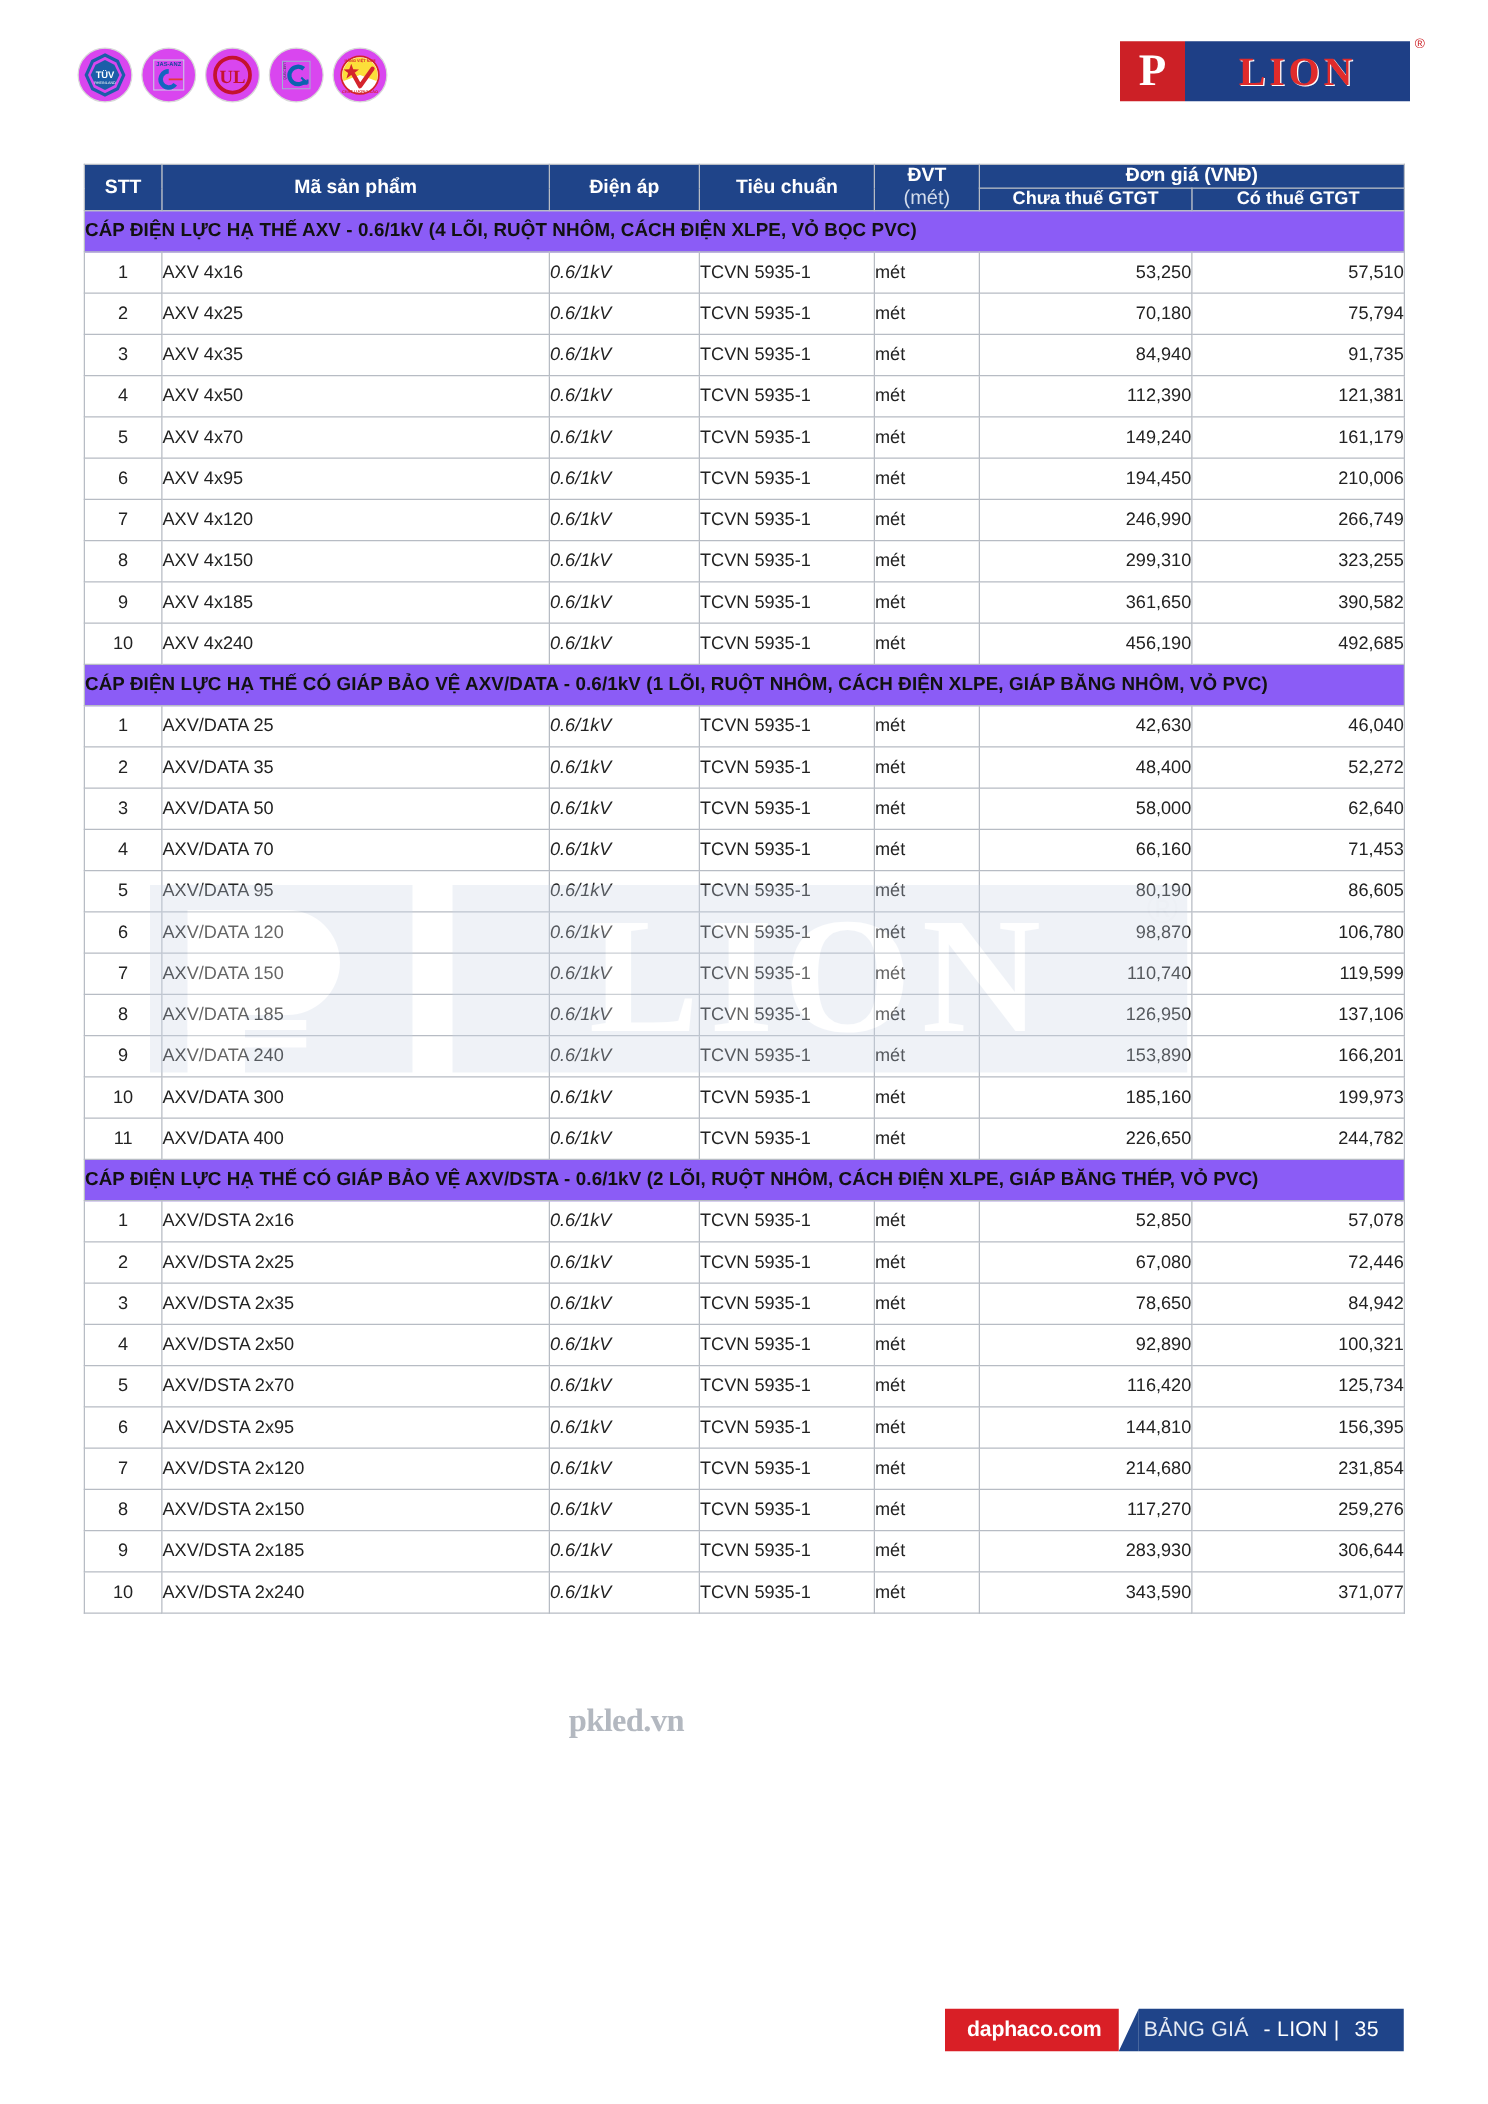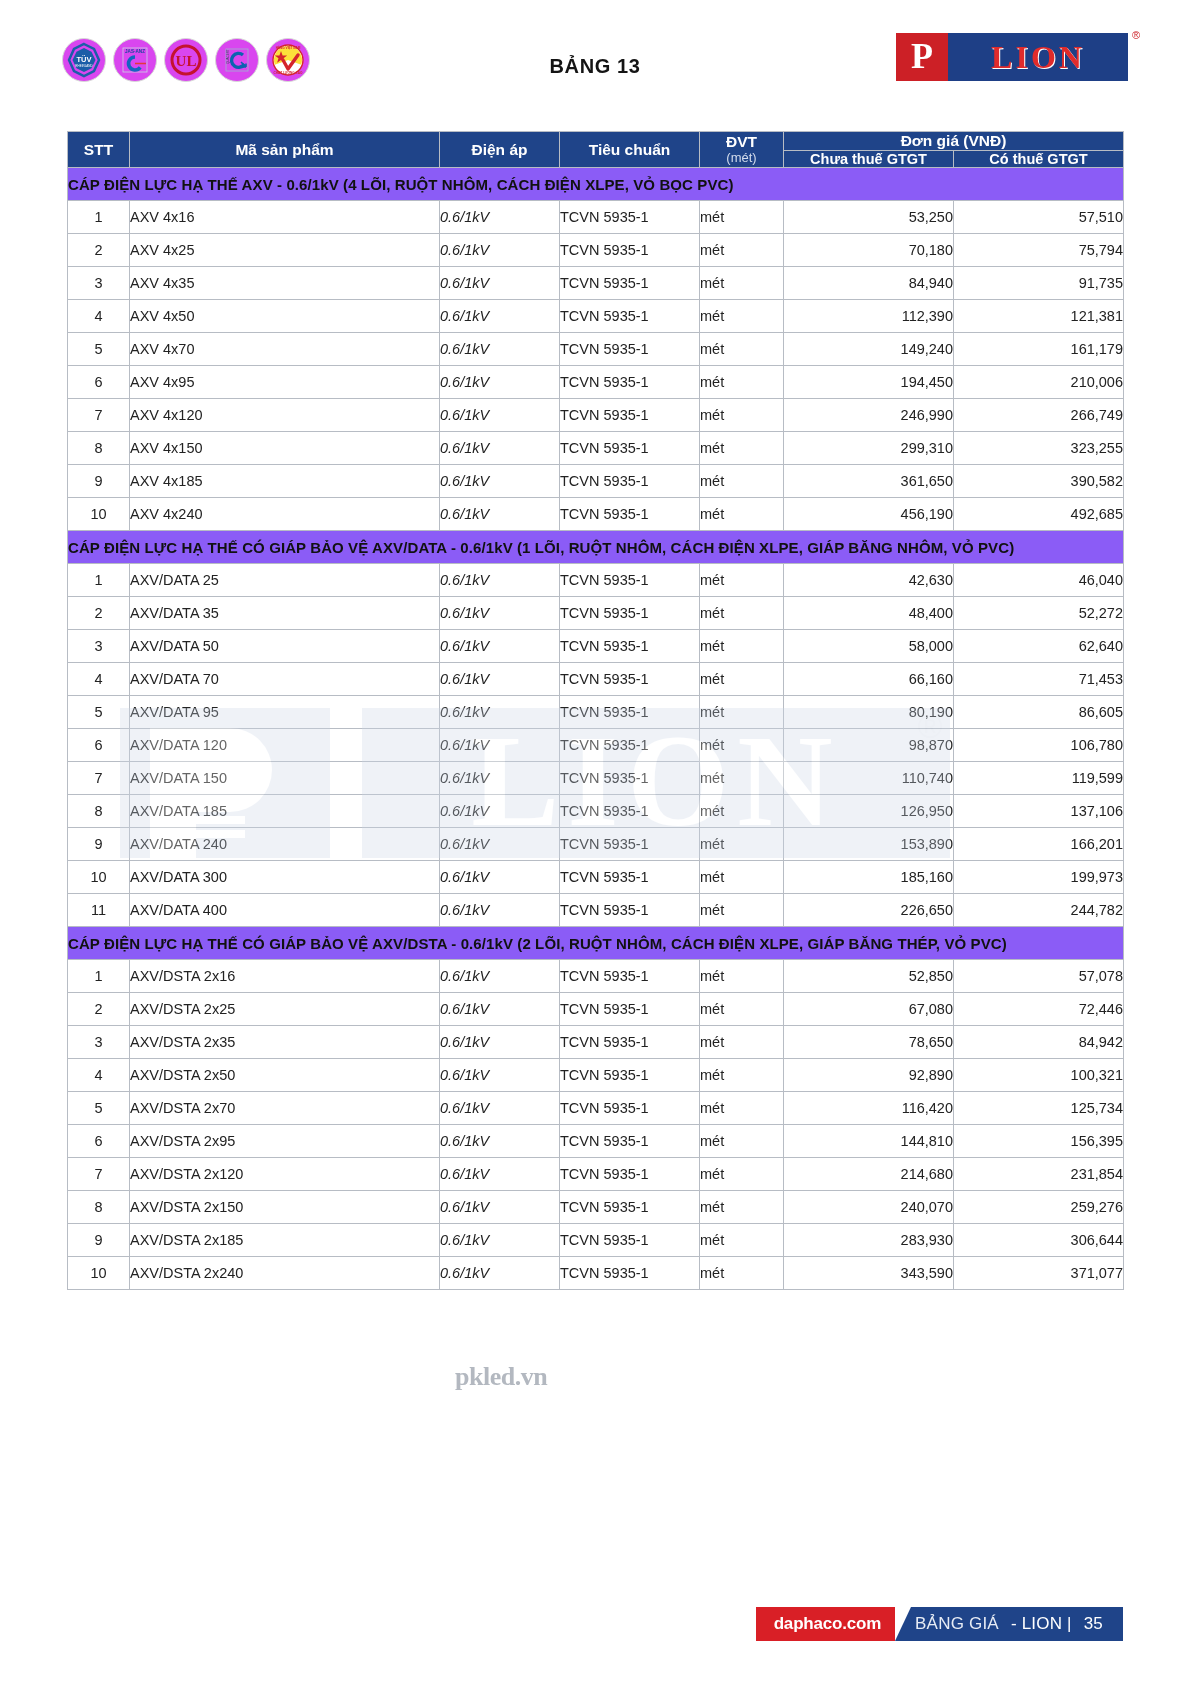--- a/index.html
+++ b/index.html
@@ -125,21 +125,21 @@
     font-weight: bold;
     text-align: center;
     border-color: #4a6ba8;
     line-height: 1.15;
     padding: 4px 4px;
   }
   thead th.big { font-size: 15.5px; }
   thead th .sub-unit {
     display: block;
     font-weight: normal;
-    font-size: 13px;
+    font-size: 16px;
     color: #d3dcec;
   }
   .sec-row td {
     padding: 9px 14px;
     font-weight: bold;
     font-size: 15px;
     letter-spacing: 0.1px;
     line-height: 1.45;
     color: #111111;
     background: #8b5cf6;
@@ -262,21 +262,20 @@
         <path d="M20 6 a14 14 0 0 1 13.2 18.8 L20 20 Z" fill="#fcdf3a"></path>
         <path d="M6.8 24.8 A14 14 0 0 1 20 6 L20 20 Z" fill="#fcdf3a"></path>
         <path d="M13 11 l1.6 4.4 4.6 .1 -3.7 2.8 1.4 4.4 -3.9-2.7 -3.9 2.7 1.4-4.4 -3.7-2.8 4.6-.1z" fill="#d4242c"></path>
         <path d="M15 20 l5 9 10 -14" fill="none" stroke="#d4242c" stroke-width="3.4" stroke-linecap="round" stroke-linejoin="round"></path>
         <text x="20" y="34.2" font-size="3.1" font-family="Liberation Sans, sans-serif" font-weight="bold" fill="#d4242c" text-anchor="middle">CHẤT LƯỢNG CAO</text>
         <text x="20" y="9.4" font-size="3.1" font-family="Liberation Sans, sans-serif" font-weight="bold" fill="#d4242c" text-anchor="middle">HÀNG VIỆT NAM</text>
       </svg>
     </div>
   </div>
 
-  <div class="page-title">BẢNG 13</div>
 
   <div class="brand-logo">
     <div class="brand-mark">
       <span class="pglyph">P</span>
     </div>
     <div class="brand-word">
       <span class="wtext">LION</span>
       <span class="brand-reg">®</span>
     </div>
   </div>
@@ -571,21 +570,21 @@
           <td class="c-unit">mét</td>
           <td class="c-p1">214,680</td>
           <td class="c-p2">231,854</td>
         </tr>
         <tr>
           <td class="c-stt">8</td>
           <td class="c-code">AXV/DSTA 2x150</td>
           <td class="c-volt">0.6/1kV</td>
           <td class="c-std">TCVN 5935-1</td>
           <td class="c-unit">mét</td>
-          <td class="c-p1">240,070</td>
+          <td class="c-p1">117,270</td>
           <td class="c-p2">259,276</td>
         </tr>
         <tr>
           <td class="c-stt">9</td>
           <td class="c-code">AXV/DSTA 2x185</td>
           <td class="c-volt">0.6/1kV</td>
           <td class="c-std">TCVN 5935-1</td>
           <td class="c-unit">mét</td>
           <td class="c-p1">283,930</td>
           <td class="c-p2">306,644</td>

